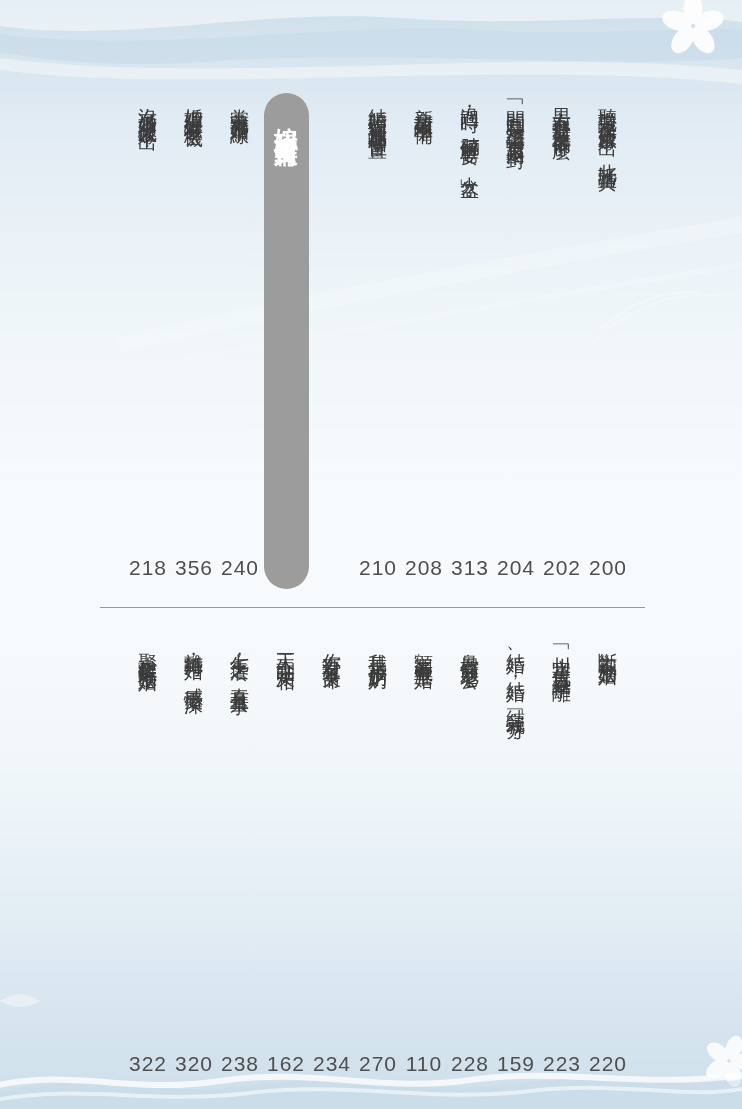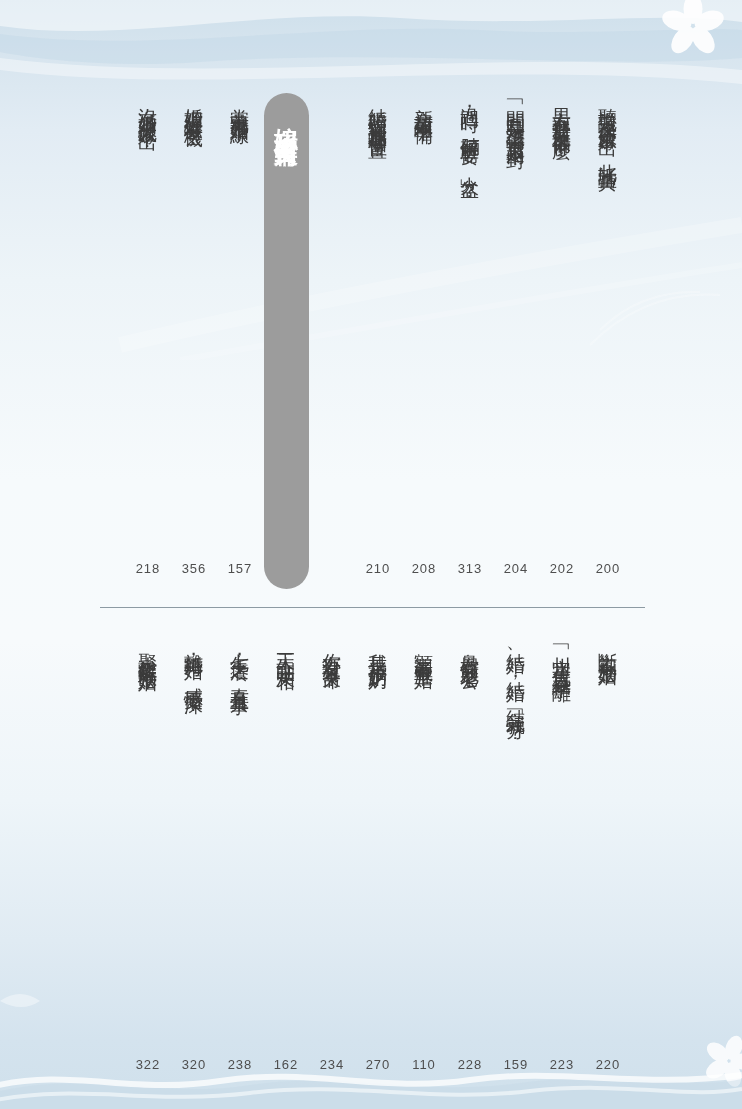--- a/index.html
+++ b/index.html
@@ -29,21 +29,21 @@
   }
   .vtitle{
     writing-mode:vertical-rl;text-orientation:upright;
     font-size:19px;letter-spacing:3px;line-height:1;
     color:#3b3b3b;white-space:nowrap;
   }
   .section-top .vtitle{height:458px;}
   .section-bottom .vtitle{height:404px;}
   .pnum{
     margin-top:auto;
-    font-size:13px;color:#4e4e4e;letter-spacing:1px;
+    font-size:21px;color:#4e4e4e;letter-spacing:1px;
     height:24px;display:flex;align-items:center;
   }
   
   .pill-cell{position:relative;align-items:center;}
   .pill{
     position:absolute;top:0;
     width:45px;height:496px;
     background:#9c9c9c;border-radius:23px;
     display:flex;justify-content:center;
     box-sizing:border-box;padding-top:15px;
@@ -99,21 +99,21 @@
     <div class="cell">
       <div class="vtitle">沒有婚姻線就嫁不出？</div>
       <div class="pnum">218</div>
     </div>
     <div class="cell">
       <div class="vtitle">婚姻線好壞有玄機？</div>
       <div class="pnum">356</div>
     </div>
     <div class="cell">
       <div class="vtitle">掌中藏有婚姻線？</div>
-      <div class="pnum">157</div>
+      <div class="pnum">240</div>
     </div>
     <div class="cell pill-cell">
       <div class="pill">
         <span class="pill-text">嫁甜蜜美篇</span>
       </div>
     </div>
     <div class="cell"></div>
     <div class="cell">
       <div class="vtitle">結婚照適宜擺放在哪個位置？</div>
       <div class="pnum">210</div>

